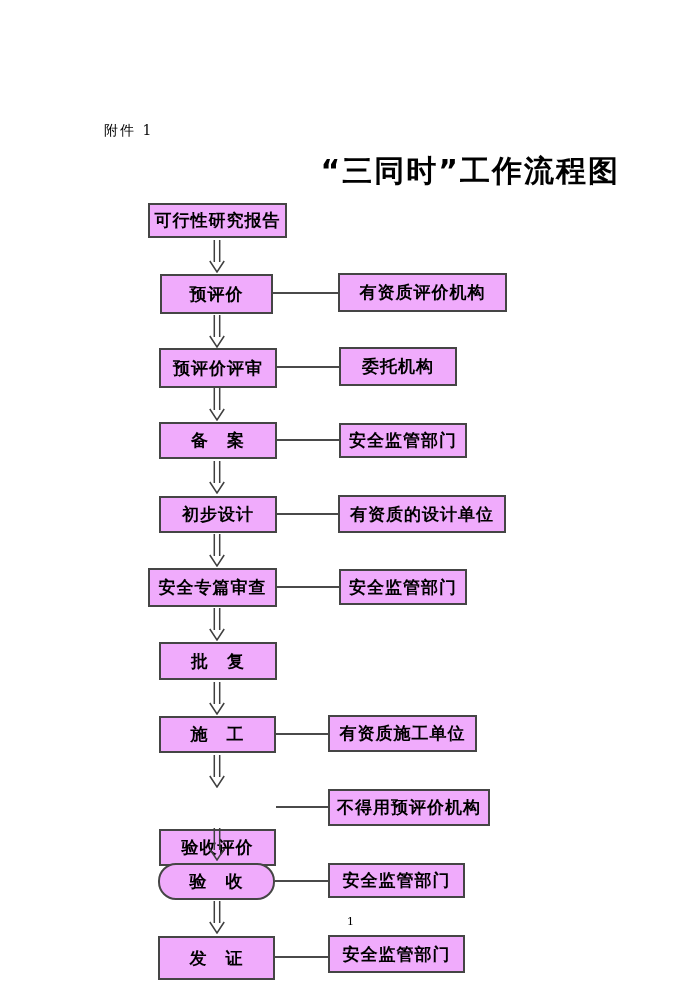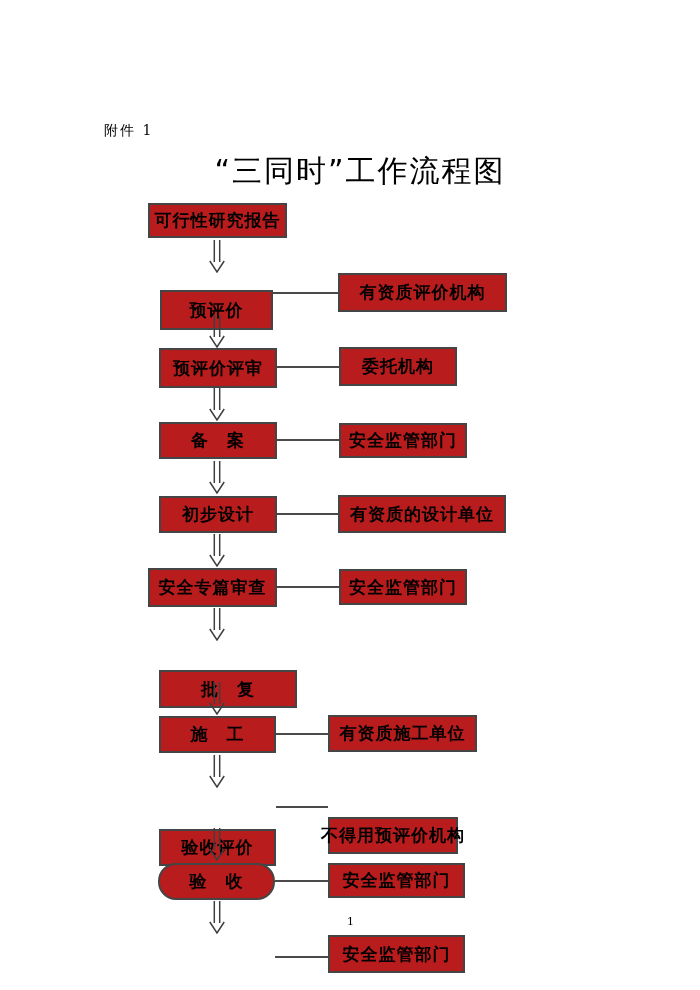--- a/index.html
+++ b/index.html
@@ -8,25 +8,25 @@
     font-family:"DejaVu Sans",sans-serif;color:#000;
     overflow:hidden;
   }
   .attach{
     position:absolute;left:104px;top:122px;
     font-family:"DejaVu Serif","Liberation Serif",serif;
     font-size:14px;letter-spacing:2px;white-space:pre;
   }
   .title{
     position:absolute;left:100px;top:151px;width:520px;
-    text-align:center;font-size:30px;font-weight:normal;letter-spacing:2px;
+    text-align:right;font-size:30px;font-weight:bold;letter-spacing:2px;
     font-family:"DejaVu Sans",sans-serif;
   }
   .box{
-    position:absolute;box-sizing:border-box;background:#b91c1c;
+    position:absolute;box-sizing:border-box;background:#f0abfc;
     border:2px solid #454545;
     display:flex;align-items:center;justify-content:center;
     font-weight:bold;font-size:17px;letter-spacing:1px;
     white-space:pre;color:#000;
   }
   .hline{position:absolute;height:2px;background:#4a4a4a;}
   .varrow{position:absolute;width:16px;height:33px;left:209px;}
   .varrow svg{display:block;width:100%;height:100%;}
   .pagenum{
     position:absolute;left:347px;top:915px;font-size:11px;
@@ -35,37 +35,38 @@
 </style>
 </head>
 <body>
 
 <div style="position:absolute;inset:0;">
 
   <div class="attach">附件 1</div>
   <div class="title">“三同时”工作流程图</div>
 
   <div class="box" style="left:148px;top:203px;width:139px;height:35px;">可行性研究报告</div>
-  <div class="box" style="left:160px;top:274px;width:113px;height:40px;margin-top:16px;">预评价</div>
+  <div class="box" style="left:160px;top:274px;width:113px;height:40px;">预评价</div>
   <div class="box" style="left:159px;top:348px;width:118px;height:40px;">预评价评审</div>
   <div class="box" style="left:159px;top:422px;width:118px;height:37px;">备　案</div>
   <div class="box" style="left:148px;top:568px;width:129px;height:39px;">安全专篇审查</div>
   <div class="box" style="left:159px;top:496px;width:118px;height:37px;">初步设计</div>
-  <div class="box" style="left:159px;top:670px;width:138px;height:38px;">批　复</div>
+  <div class="box" style="left:159px;top:642px;width:118px;height:38px;">批　复</div>
   <div class="box" style="left:159px;top:716px;width:117px;height:37px;">施　工</div>
   <div class="box" style="left:159px;top:789px;width:117px;height:37px;margin-top:40px;">验收评价</div>
   <div class="box" style="left:158px;top:863px;width:117px;height:37px;border-radius:18px;">验　收</div>
+  <div class="box" style="left:158px;top:936px;width:117px;height:44px;">发　证</div>
 
   <div class="box" style="left:338px;top:273px;width:169px;height:39px;">有资质评价机构</div>
   <div class="box" style="left:339px;top:347px;width:118px;height:39px;">委托机构</div>
   <div class="box" style="left:339px;top:423px;width:128px;height:35px;">安全监管部门</div>
   <div class="box" style="left:338px;top:495px;width:168px;height:38px;">有资质的设计单位</div>
   <div class="box" style="left:339px;top:569px;width:128px;height:36px;">安全监管部门</div>
   <div class="box" style="left:328px;top:715px;width:149px;height:37px;">有资质施工单位</div>
-  <div class="box" style="left:328px;top:817px;width:130px;height:37px;">不得用预评价机构</div>
+  <div class="box" style="left:328px;top:789px;width:162px;height:37px;">不得用预评价机构</div>
   <div class="box" style="left:328px;top:863px;width:137px;height:35px;">安全监管部门</div>
   <div class="box" style="left:328px;top:935px;width:137px;height:38px;">安全监管部门</div>
 
   <div class="hline" style="left:273px;top:292px;width:65px;"></div>
   <div class="hline" style="left:277px;top:366px;width:62px;"></div>
   <div class="hline" style="left:277px;top:439px;width:62px;"></div>
   <div class="hline" style="left:277px;top:513px;width:61px;"></div>
   <div class="hline" style="left:277px;top:586px;width:62px;"></div>
   <div class="hline" style="left:276px;top:733px;width:52px;"></div>
   <div class="hline" style="left:276px;top:806px;width:52px;"></div>

